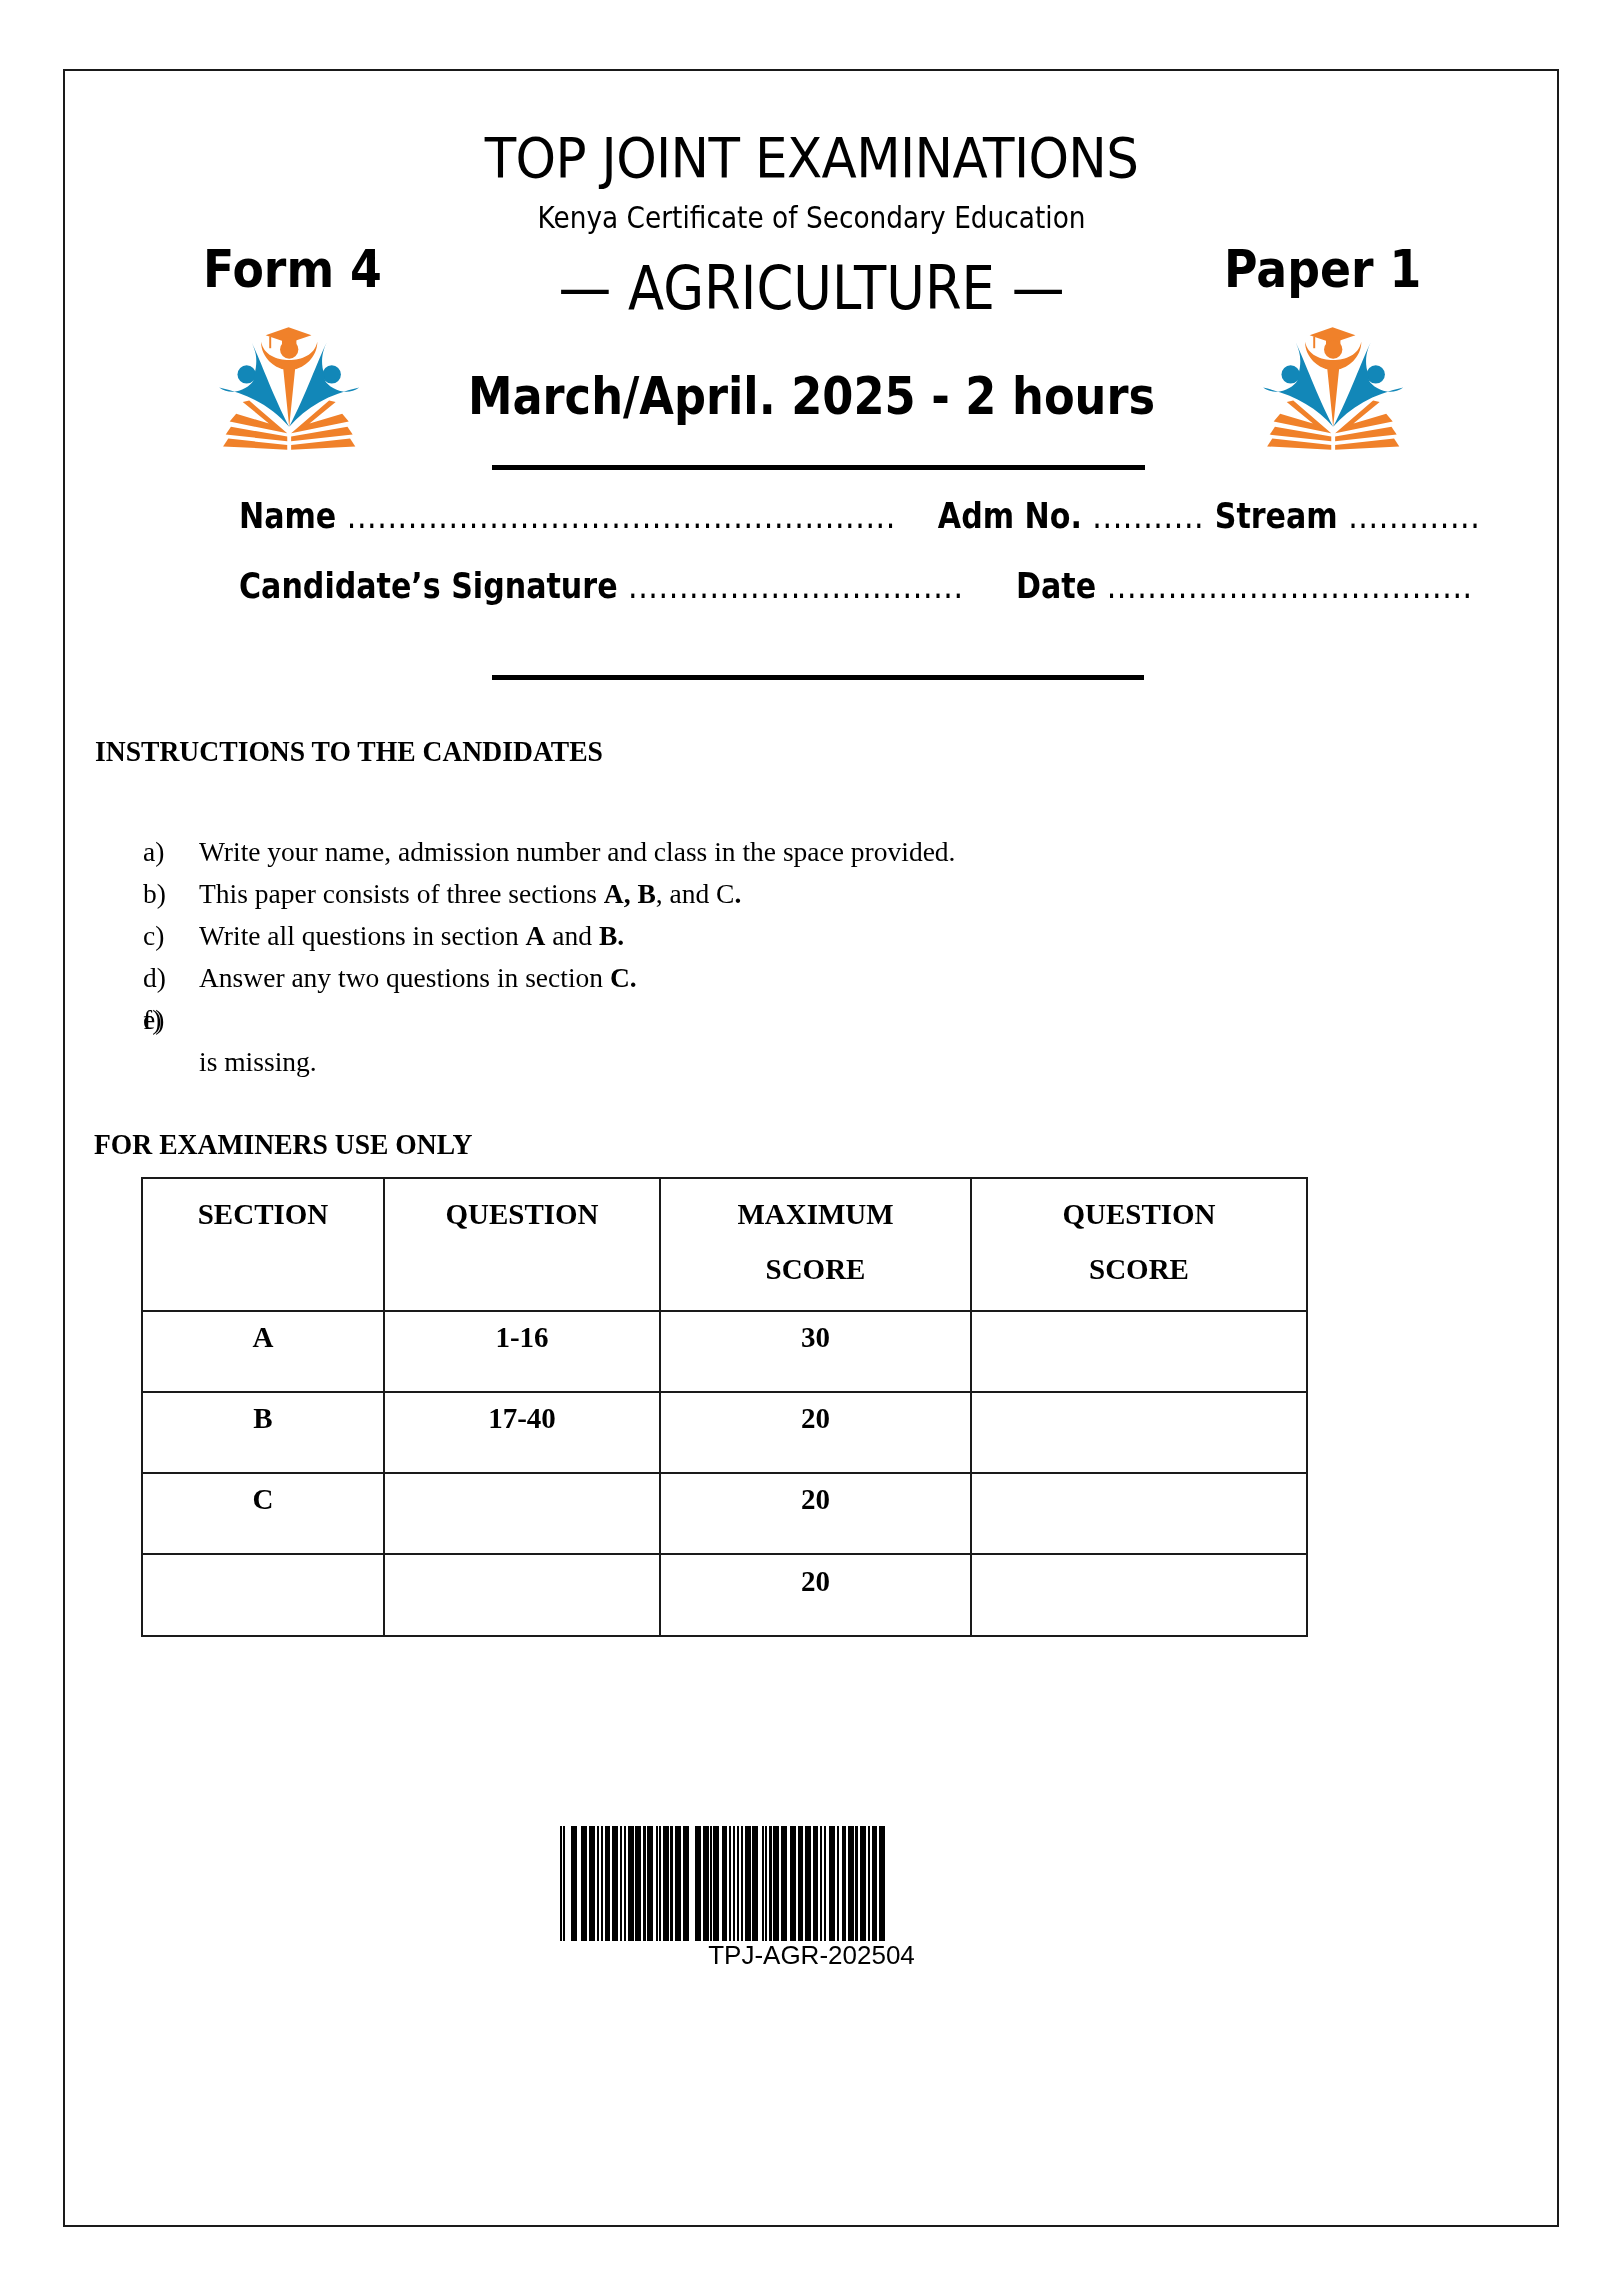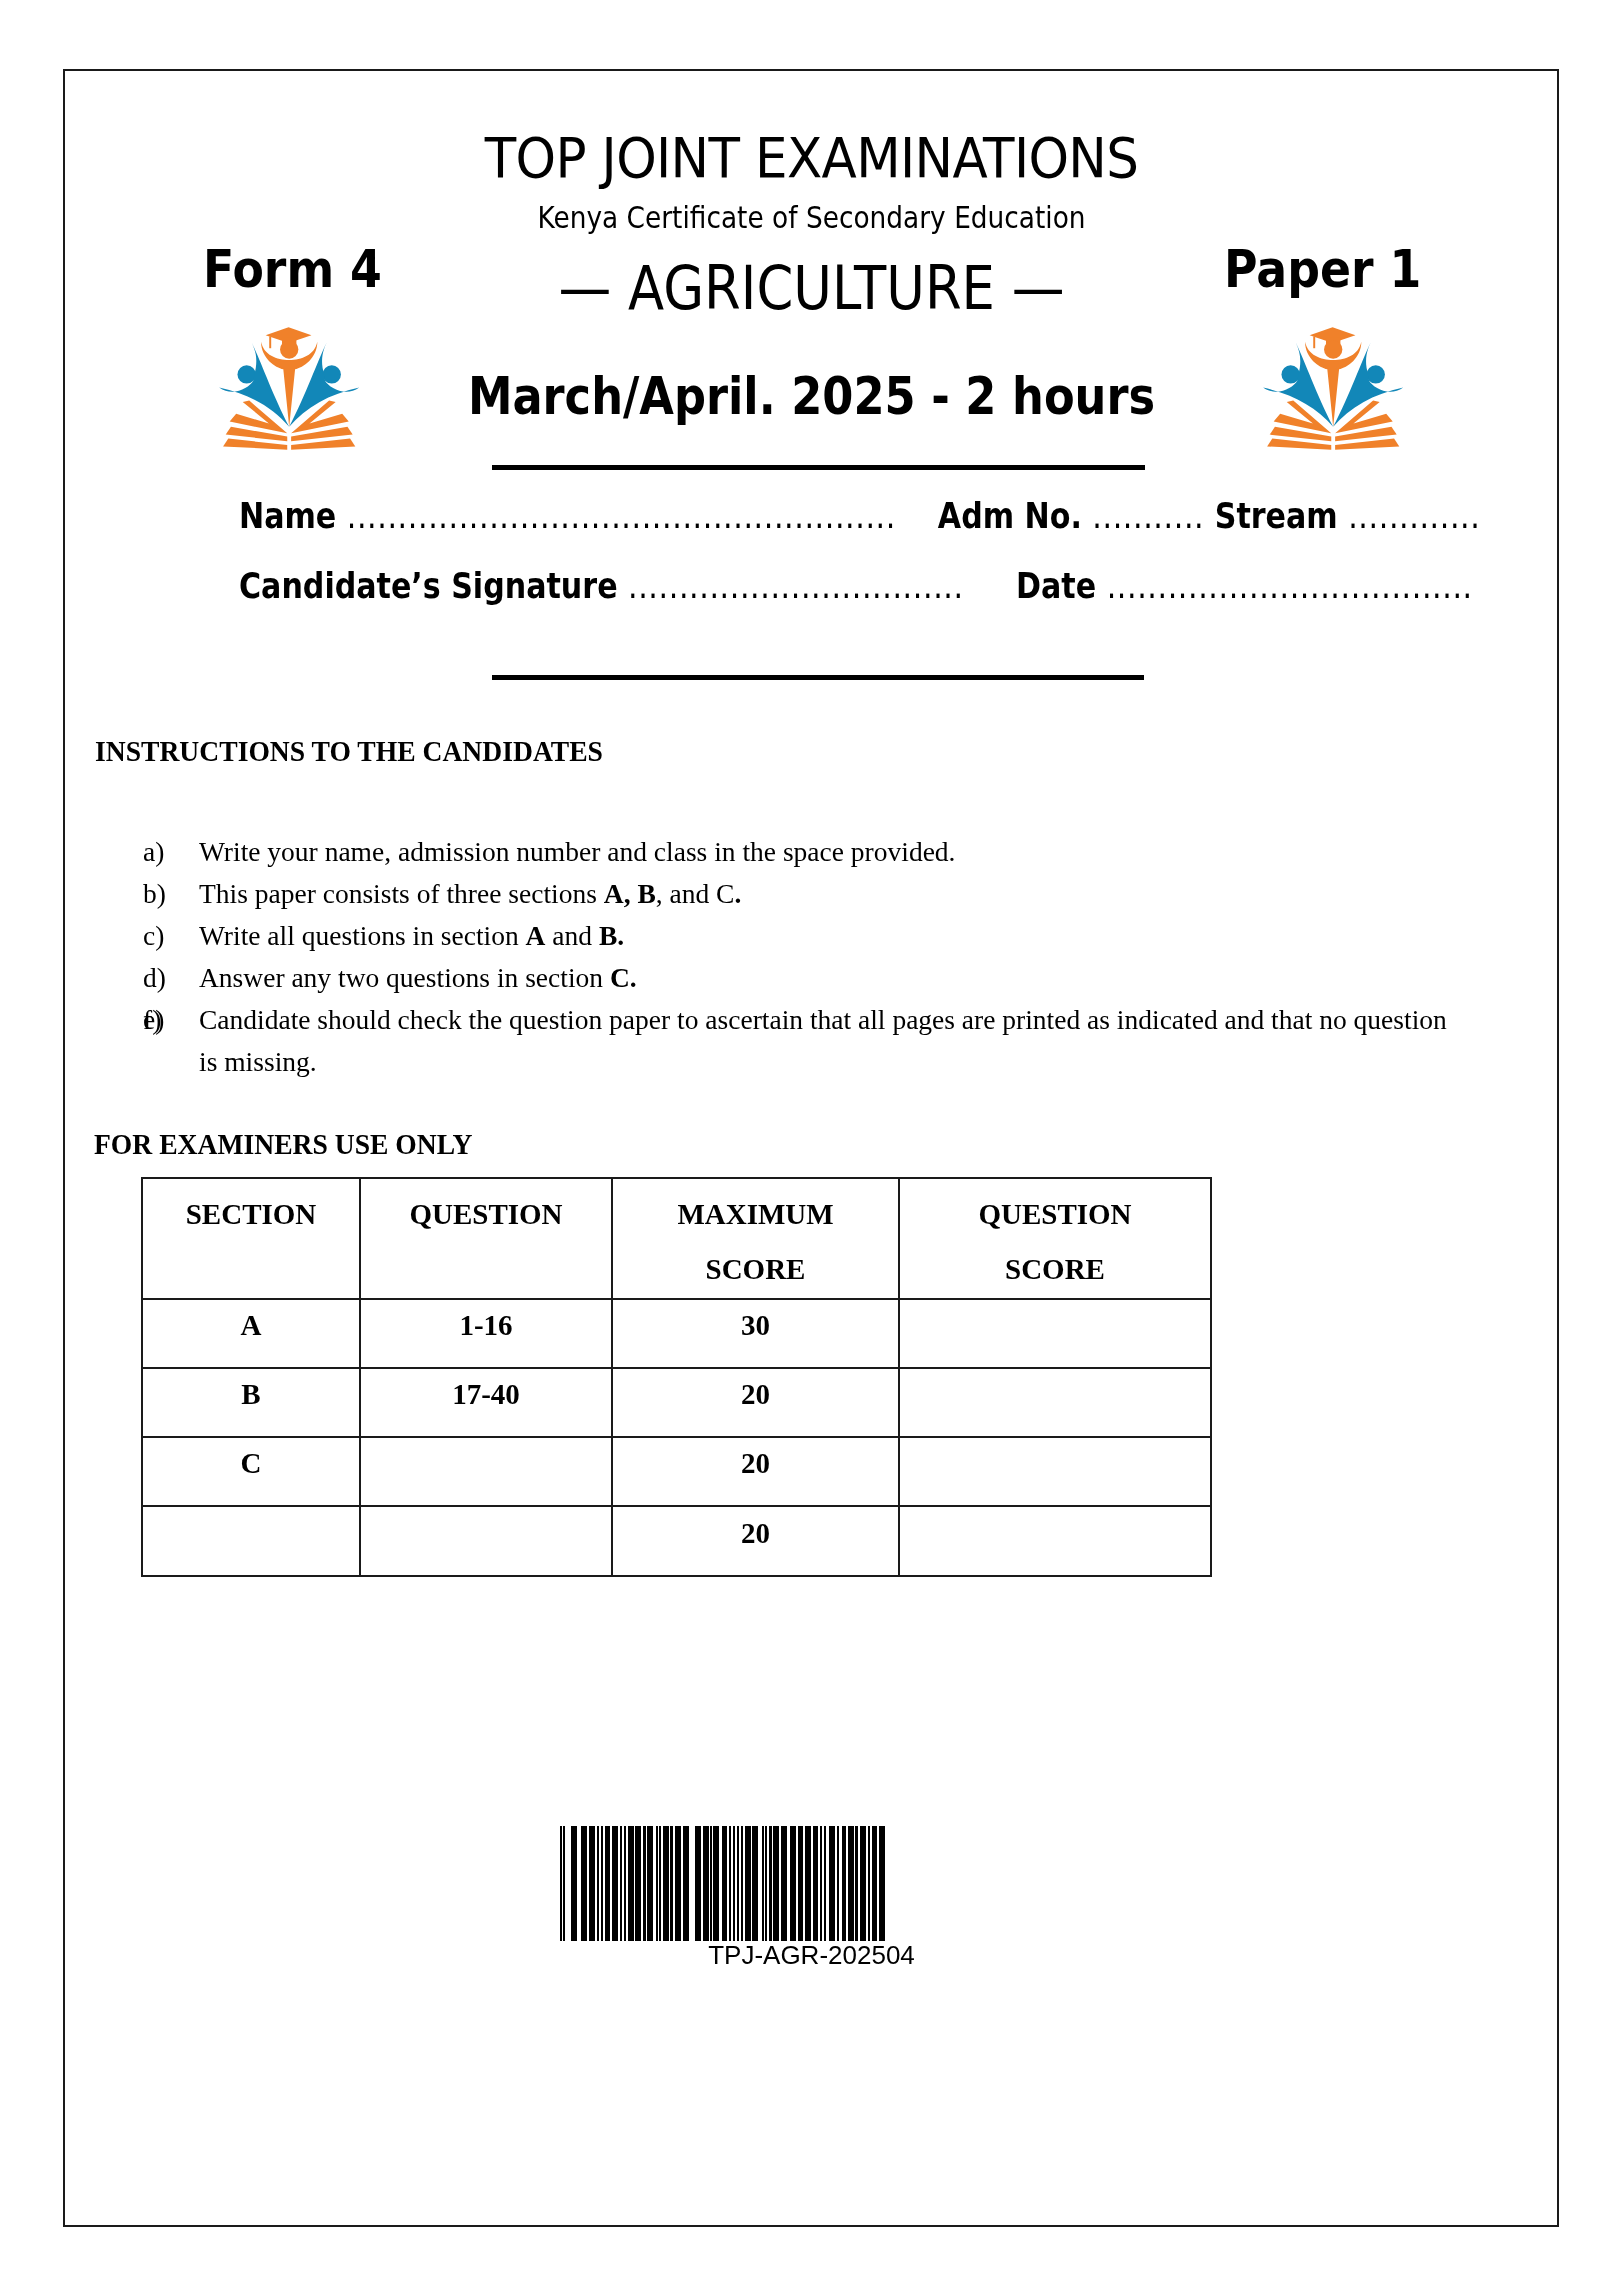--- a/index.html
+++ b/index.html
@@ -32,21 +32,21 @@
   .heading { font-size:30px; font-weight:bold; line-height:1; transform:scaleX(0.92); transform-origin:left; }
   .instr-head { left:95px; top:736px; }
   .exam-head { left:94px; top:1129px; }
 
   .instr-list { position:absolute; left:143px; top:831px; width:1387px; }
   .instr-item { position:relative; font-size:27.5px; line-height:42px; padding-left:56px; }
   .instr-item .marker { position:absolute; left:0; top:0; }
   .instr-item b { font-weight:bold; }
 
   table.score-table { position:absolute; left:141px; top:1177px; border-collapse:collapse; font-family:"Liberation Serif", "DejaVu Serif", serif; font-size:29px; font-weight:bold; }
-  table.score-table td, table.score-table th { border:2px solid #1a1a1a; text-align:center; vertical-align:top; padding:0; }
+  table.score-table td, table.score-table th { border:2px solid #1a1a1a; text-align:center; vertical-align:top; padding:12px; }
   table.score-table th { height:111px; padding-top:7.9px; line-height:55px; font-weight:bold; }
   table.score-table td { height:58px; padding-top:9.2px; }
   .c1 { width:216px; } .c2 { width:250px; } .c3 { width:285px; } .c4 { width:310px; }
 
   .barcode { position:absolute; left:560px; top:1826px; width:325px; height:115px; display:flex; align-items:stretch; }
   .barcode span { display:block; background:#000; height:100%; }
   .barcode-text { left:0; width:1623px; top:1942px; text-align:center; font-family:"Liberation Sans", sans-serif; font-size:26px; line-height:1; }
 </style>
 </head>
 <body>
@@ -136,21 +136,21 @@
   </div>
   <div class="instr-item">
     <span class="marker">d)</span>
     <span>Answer any two questions in section </span><b>C.</b>
   </div>
   <div class="instr-item">
     <span class="marker">e)</span>
   </div>
   <div class="instr-item">
     <span class="marker">f)</span>
-    <span>Candidate should check the question paper to ascertain that all pages are printed as indicated and that no question</span><br>
+    <br>
     <span>is missing.</span>
   </div>
 </div>
 
 <div class="abs serif heading exam-head">FOR EXAMINERS USE ONLY</div>
 
 <table class="score-table">
   <thead>
     <tr>
       <th class="c1"><span>SECTION</span><br><span></span></th>

